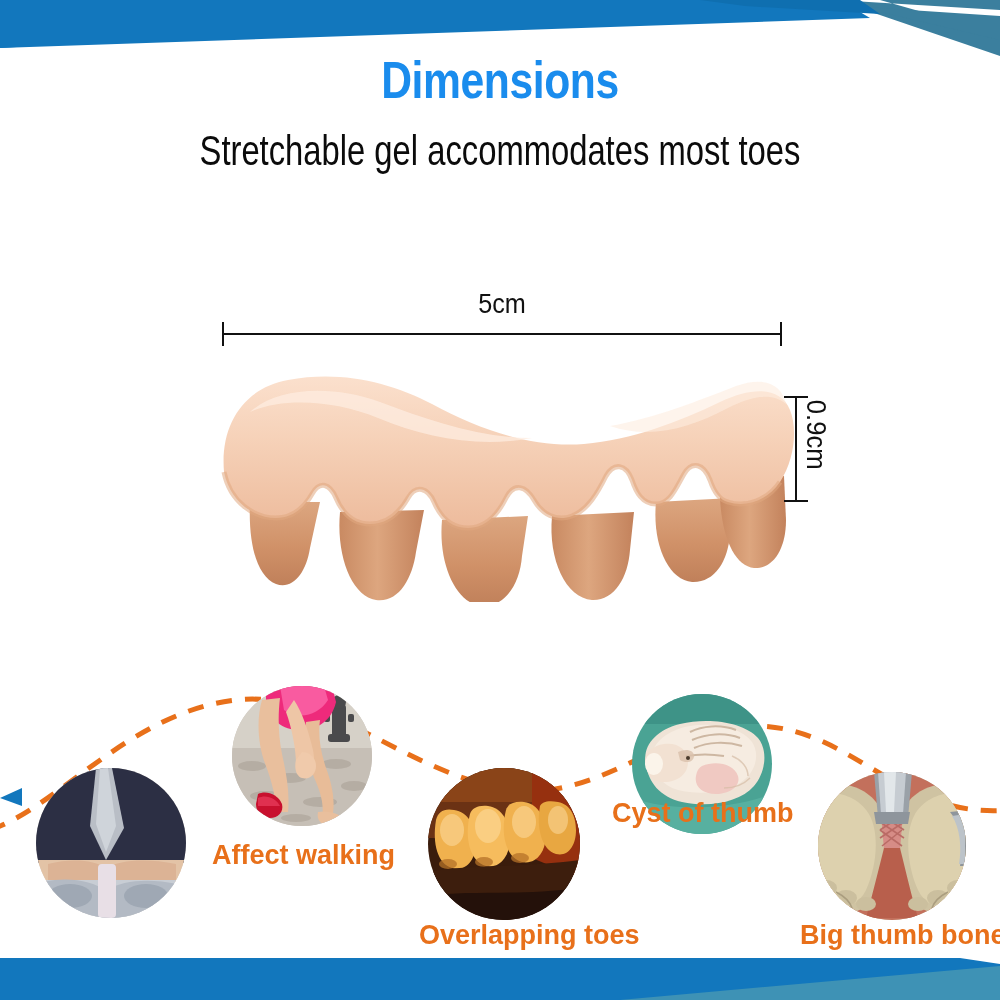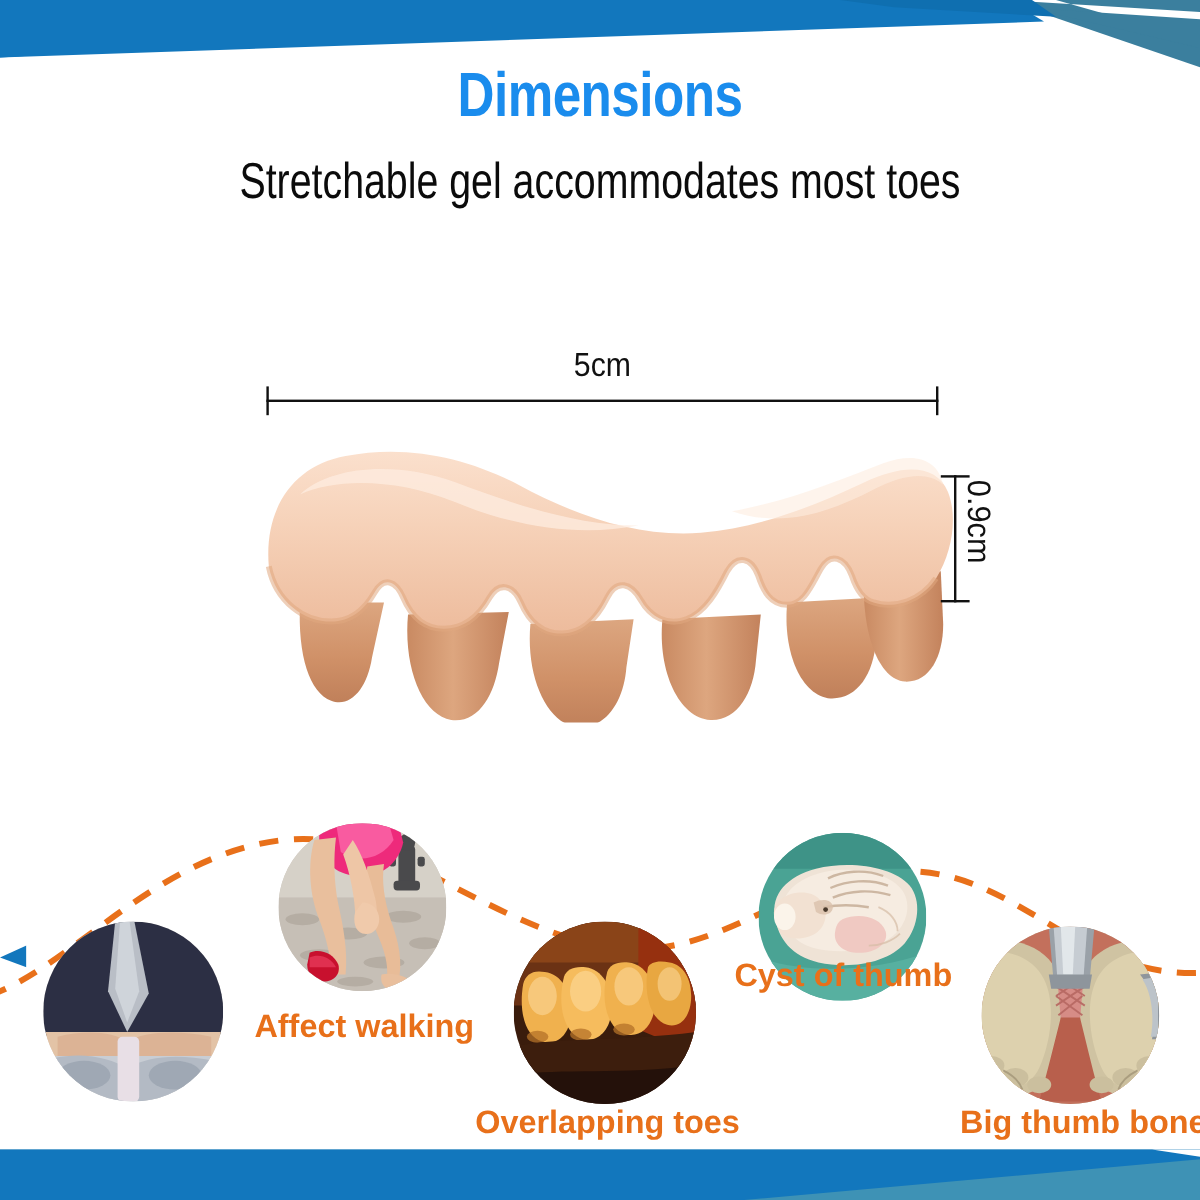--- a/index.html
+++ b/index.html
@@ -385,21 +385,21 @@
       </g>
       <g opacity="0.75" fill="#b57228">
         <ellipse cx="20" cy="96" rx="9" ry="5"></ellipse>
         <ellipse cx="56" cy="94" rx="9" ry="5"></ellipse>
         <ellipse cx="92" cy="90" rx="9" ry="5"></ellipse>
       </g>
       <path d="M0,106 H152 V152 H0 Z" fill="#24110a"></path>
       <path d="M0,104 C40,96 90,100 152,92 L152,120 C90,128 40,122 0,128 Z" fill="#3d1e0d"></path>
     </svg>
   </div>
-  <div class="caption" style="left:396px; top:922px; width:220px;">Overlapping toes</div>
+  <div class="caption" style="left:419px; top:922px; width:220px;">Overlapping toes</div>
 
   <div class="circle" style="left:632px; top:694px; width:140px; height:140px;">
     <svg width="140" height="140" viewBox="0 0 140 140">
       <rect width="140" height="140" fill="#4aa394"></rect>
       <path d="M0,0 H140 V30 H0 Z" fill="#3e9387"></path>
       <path d="M0,104 C40,118 96,116 140,100 L140,140 L0,140 Z" fill="#57b0a0"></path>
 
       <path d="M14,70 C10,52 24,36 48,30 C76,23 112,28 126,44
                C136,56 134,78 122,92 C108,108 78,114 50,108
                C28,103 16,88 14,70 Z" fill="#efe3d6"></path>

